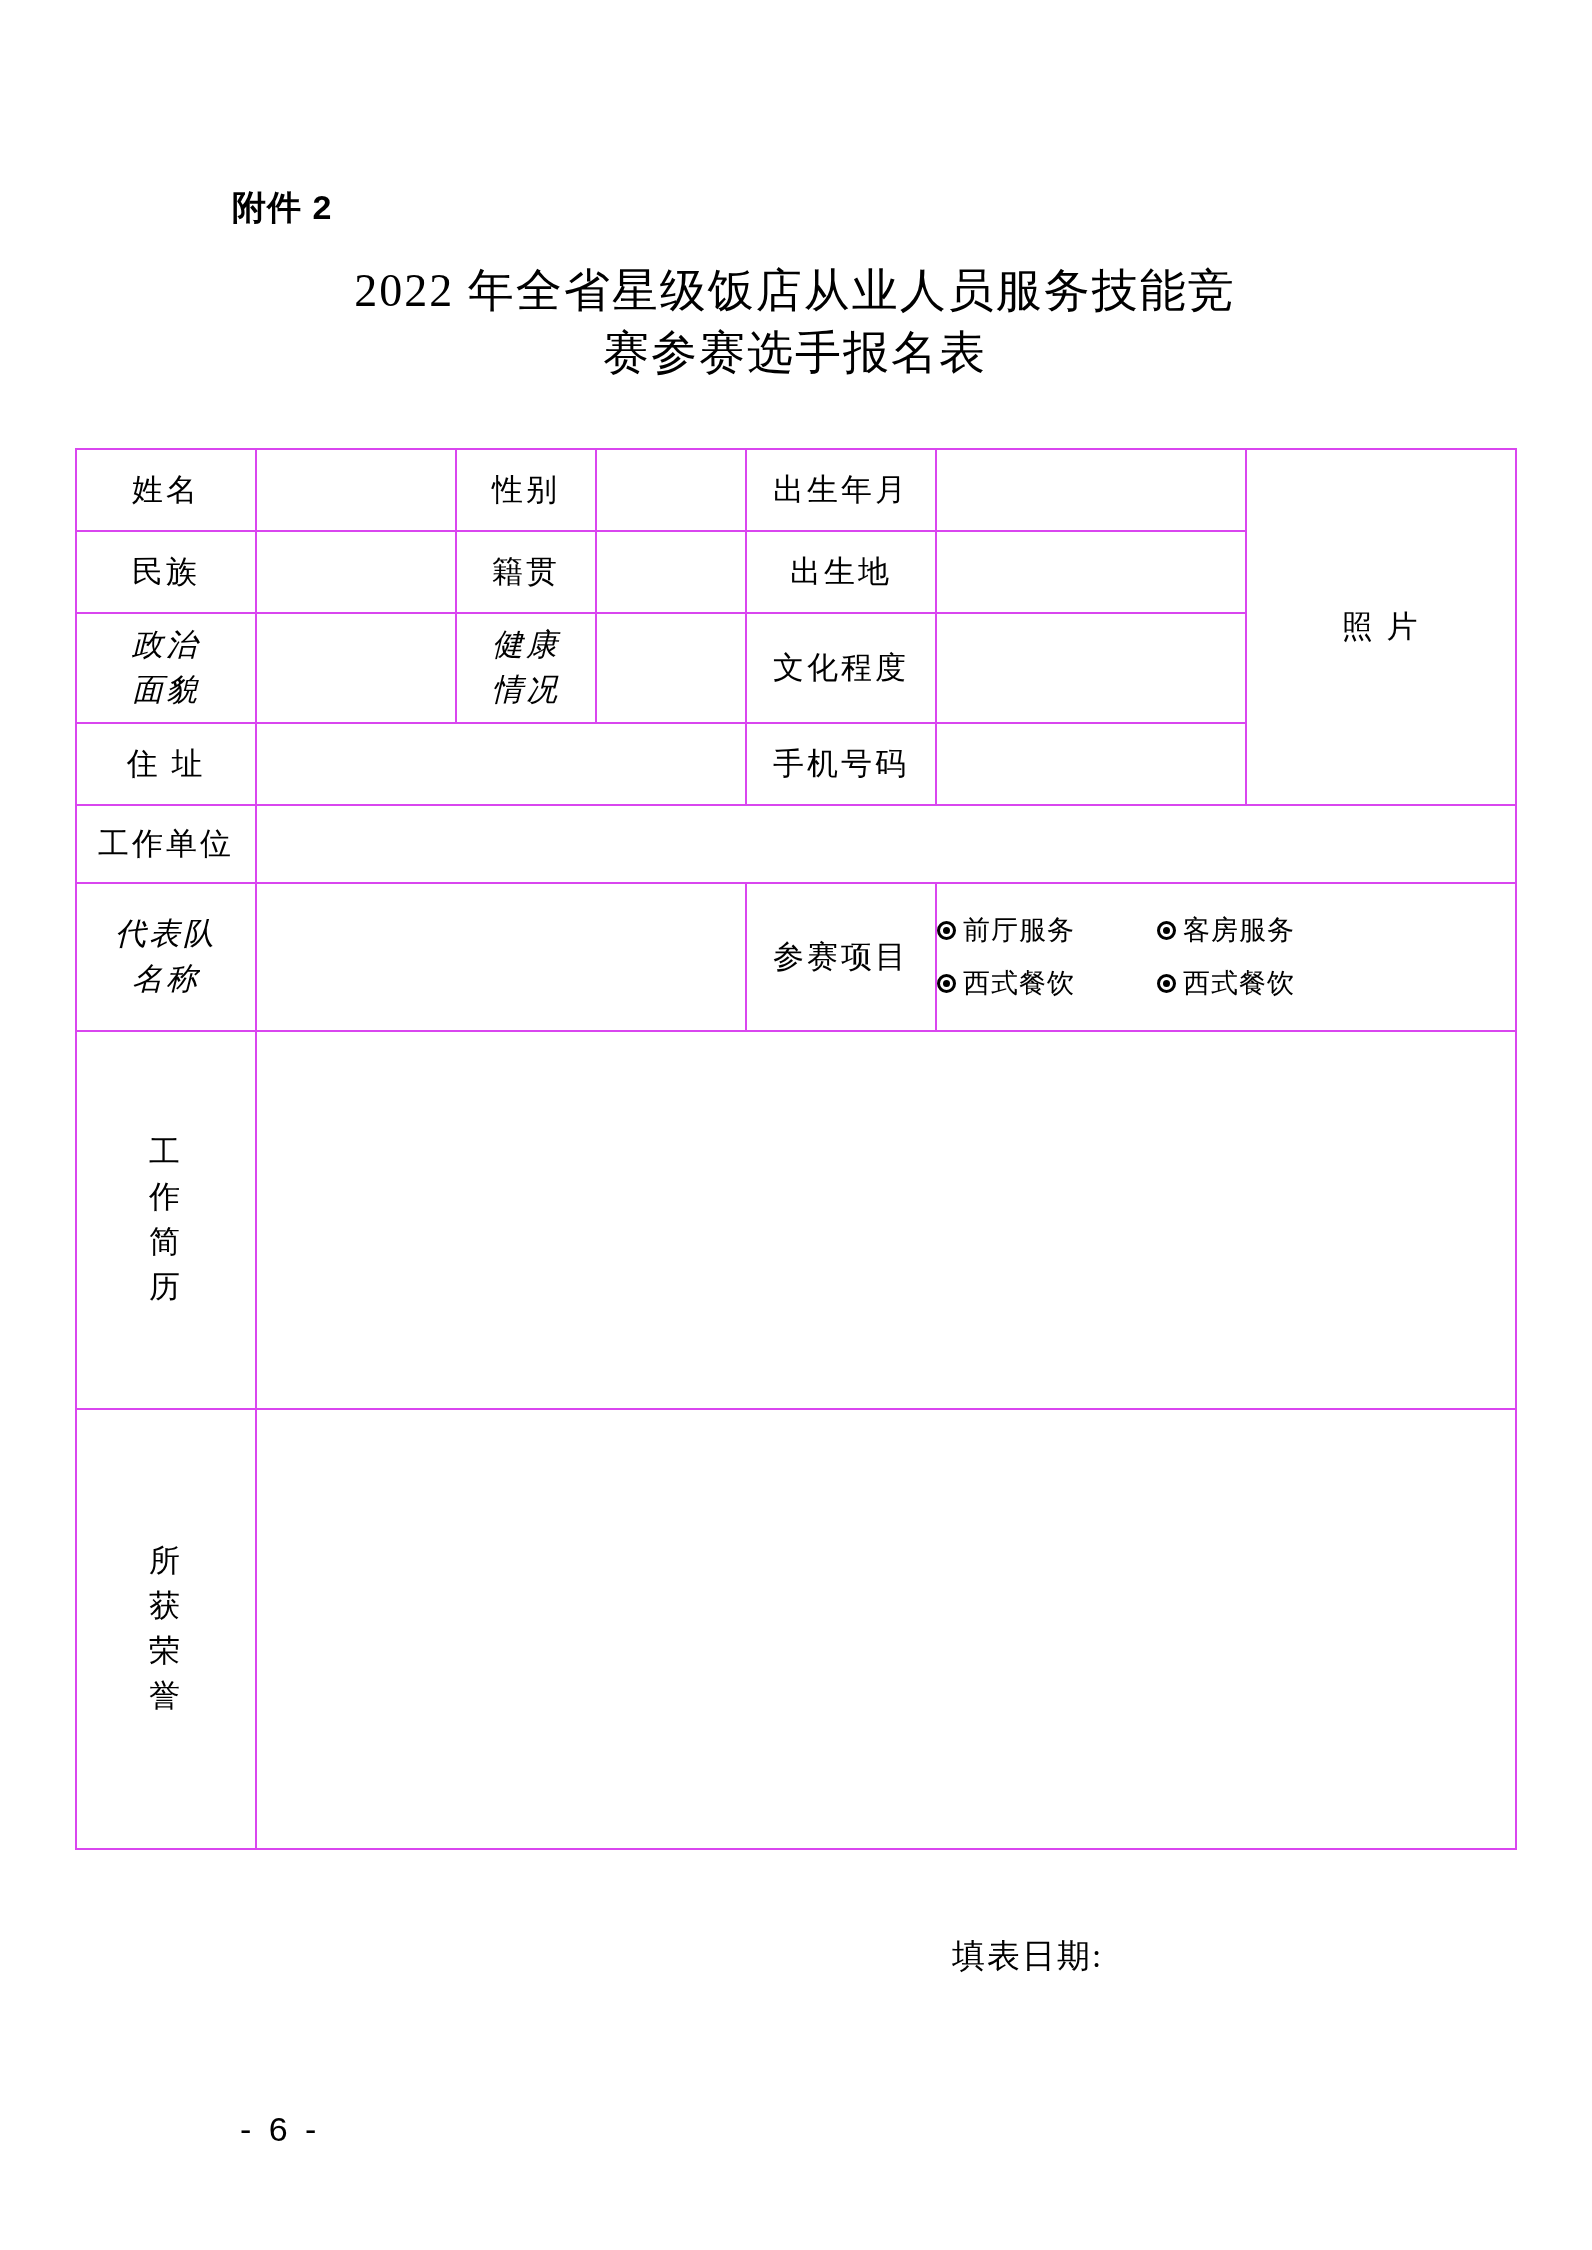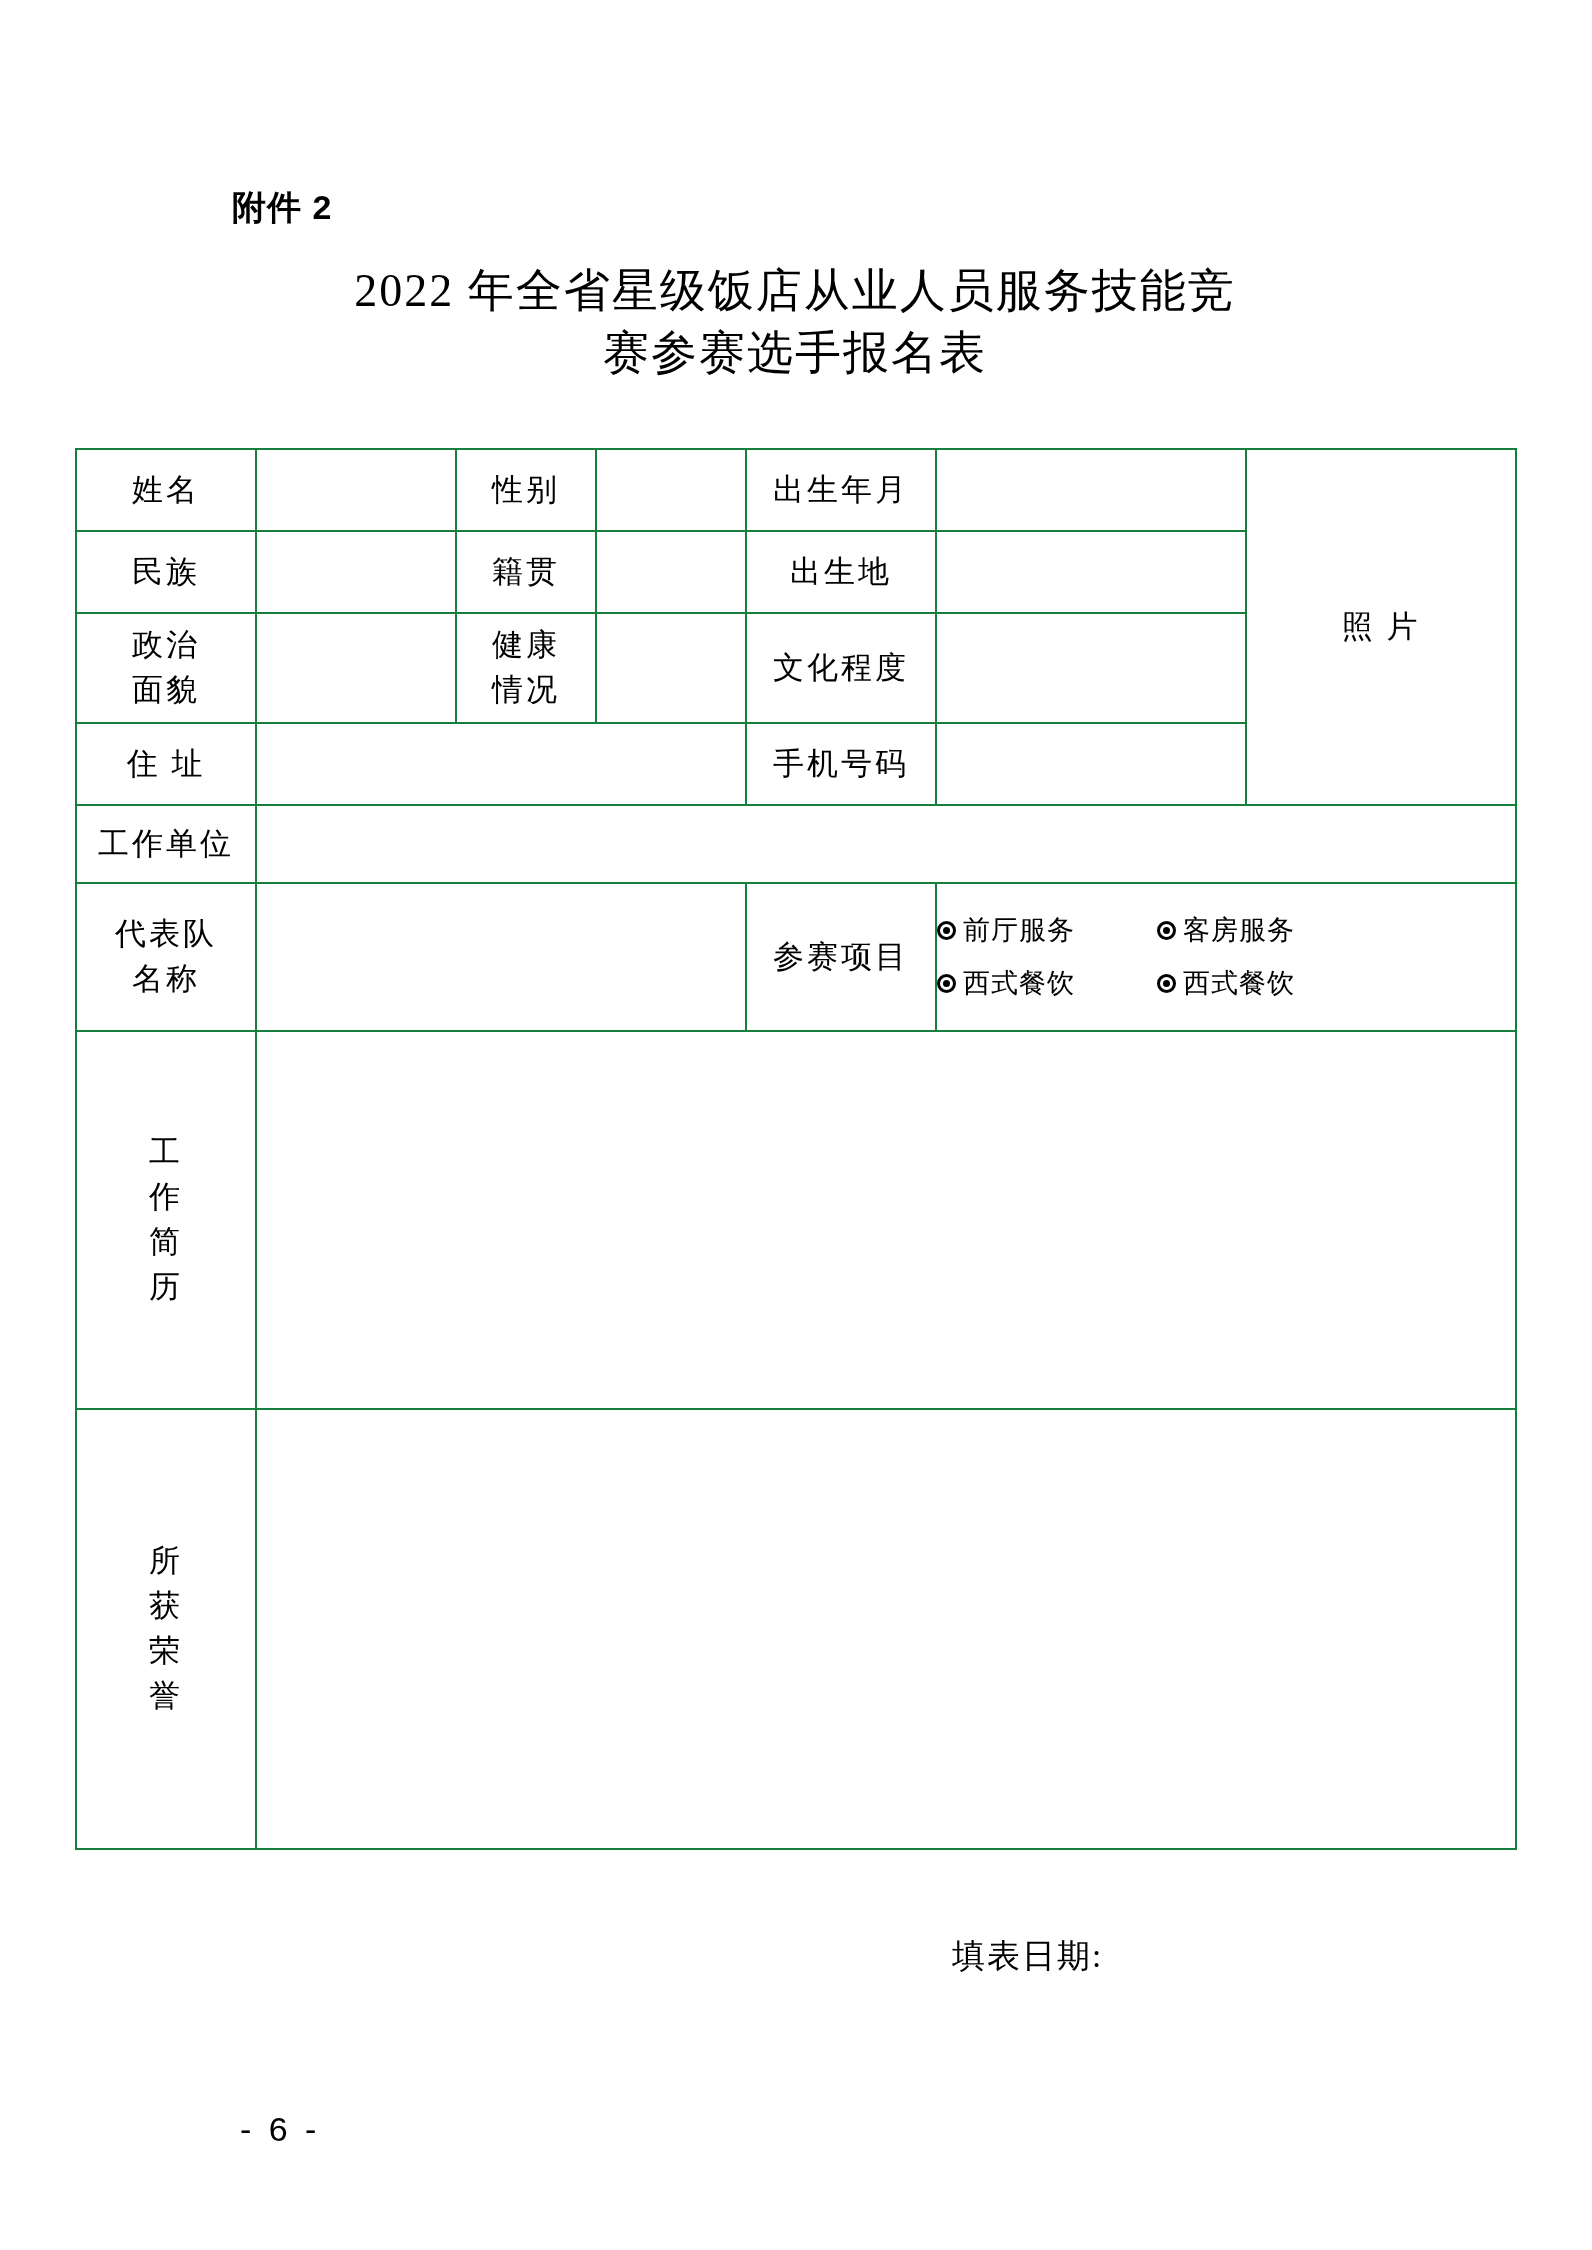--- a/index.html
+++ b/index.html
@@ -48,33 +48,34 @@
 
   table.form {
     position: absolute;
     left: 75px;
     top: 448px;
     width: 1440px;
     border-collapse: collapse;
     table-layout: fixed;
   }
   table.form td {
-    border: 2px solid #15803d;
+    border: 2px solid #d946ef;
     font-size: 31px;
     text-align: center;
     vertical-align: middle;
     padding: 0;
     line-height: 1.45;
     letter-spacing: 3px;
   }
   .lbl {
     white-space: nowrap;
   }
   .lbl2 {
     line-height: 1.5;
+    font-style: italic;
   }
   .spaced {
     letter-spacing: 14px;
     padding-left: 14px;
   }
   .photo-cell {
     letter-spacing: 12px;
     padding-left: 12px;
   }
   .r1 { height: 82px; }

